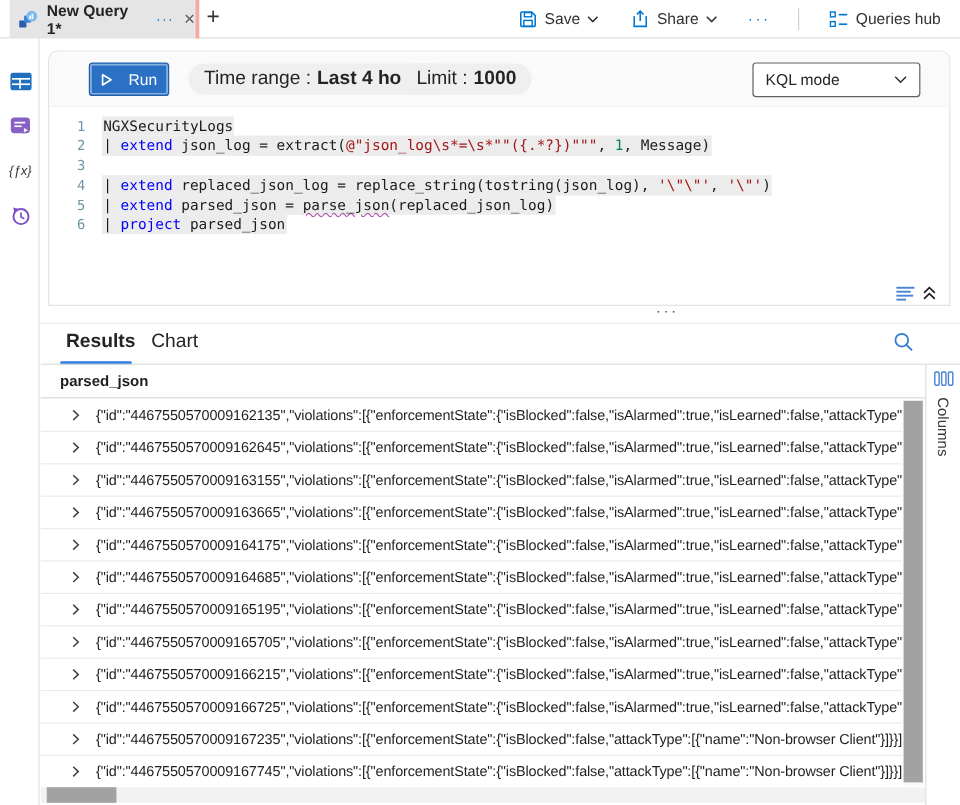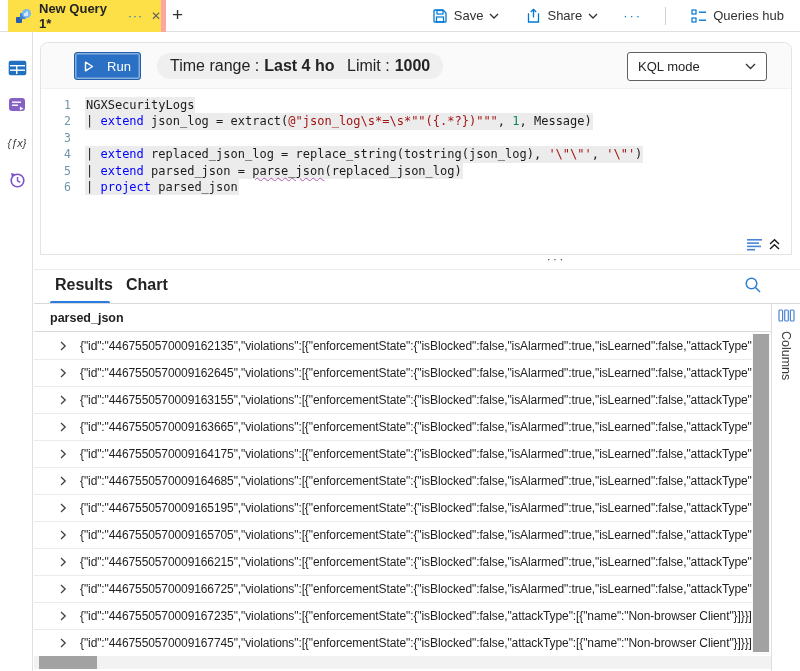--- a/index.html
+++ b/index.html
@@ -1,22 +1,22 @@
 <!DOCTYPE html>
 <html><head>
 <meta charset="utf-8">
 <style>
   * { margin:0; padding:0; box-sizing:border-box; }
   html,body { width:800px; height:671px; background:#fff; overflow:hidden;
     font-family:"Liberation Sans", sans-serif; color:#242424; }
   
   #topbar { position:absolute; top:0; left:0; width:800px; height:32px; background:#fff; }
   #topbar-divider { position:absolute; top:31px; left:0; width:800px; height:1px; background:#e1dfdd; z-index:1; }
-  #query-tab { position:absolute; top:0; left:8px; width:158px; height:32px; background:#fde047;
-    border-right:5px solid #fca5a5; z-index:2; display:flex; align-items:center; padding-left:7px; }
+  #query-tab { position:absolute; top:0; left:8px; width:158px; height:32px; background:#e5e5e5;
+    border-right:3px solid #fca5a5; z-index:2; display:flex; align-items:center; padding-left:7px; }
   #query-tab .title { font-size:13px; font-weight:bold; color:#242424; margin-left:7px; }
   #query-tab .dots { color:#0078d4; font-size:12px; margin-left:8px; letter-spacing:1px; }
   #query-tab .close { color:#605e5c; font-size:12px; margin-left:8px; }
   #new-tab-btn { position:absolute; top:4px; left:172px; font-size:19px; font-weight:300; color:#323130; z-index:2; }
   #topbar-right { position:absolute; top:0; right:10px; height:31px; display:flex; align-items:center; gap:15px; z-index:2; }
   .tb-btn { display:flex; align-items:center; gap:6px; font-size:13px; color:#323130; padding:0 6px; }
   .tb-sep { width:1px; height:18px; background:#d2d0ce; margin:0 4px; }
   .blue-dots { color:#0078d4; font-size:13px; letter-spacing:2px; padding:0 4px; }
   
   #sidebar { position:absolute; top:32px; left:0; width:33px; height:639px; background:#fff;
@@ -49,21 +49,21 @@
   .tok-w { color:#1b1b1b; text-decoration:underline wavy #b05ab0 1px; text-underline-offset:2px; }
   #editor-corner-icons { position:absolute; right:10px; bottom:3px; display:flex; align-items:center; gap:5px; }
   
   #splitter-handle { position:absolute; top:251px; left:536px; width:40px; text-align:center;
     color:#555; font-size:13px; letter-spacing:2px; }
   
   #results-top-divider { position:absolute; top:269px; left:34px; right:0; height:1px; background:#ececec; }
   #results-tabs { position:absolute; top:270px; left:34px; right:0; height:34px; background:#fff; }
   .rtab { position:absolute; top:6px; font-size:16px; color:#242424; }
   #tab-results { left:21px; font-weight:bold; }
-  #tab-chart { left:92px;font-weight:bold; }
+  #tab-chart { left:92px; }
   #results-underline { position:absolute; left:16px; bottom:0; width:60px; height:3px; background:#2a7de1; border-radius:2px; }
   #results-search { position:absolute; top:6px; right:38px; }
   #tabs-bottom-border { position:absolute; top:303px; left:34px; right:0; height:1px; background:#d9d9d9; }
   #grid-header { position:absolute; top:304px; left:34px; width:737px; height:28px; background:#fff;
     border-bottom:1px solid #d9d9d9; display:flex; align-items:center; }
   #grid-header .col { font-size:12.5px; font-weight:bold; color:#1f1f1f; margin-left:16px; }
   #grid-rows { position:absolute; top:333px; left:34px; width:718px; height:323px; overflow:hidden; background:#fff; }
   .grid-row { height:27px; border-bottom:1px solid #ebebeb; display:flex; align-items:center; overflow:hidden; }
   .row-chevron { flex:none; width:12px; height:12px; margin:0 11px 0 23px; }
   .row-text { font-size:12px; color:#1f1f1f; white-space:pre; overflow:hidden; letter-spacing:-0.1px; }

